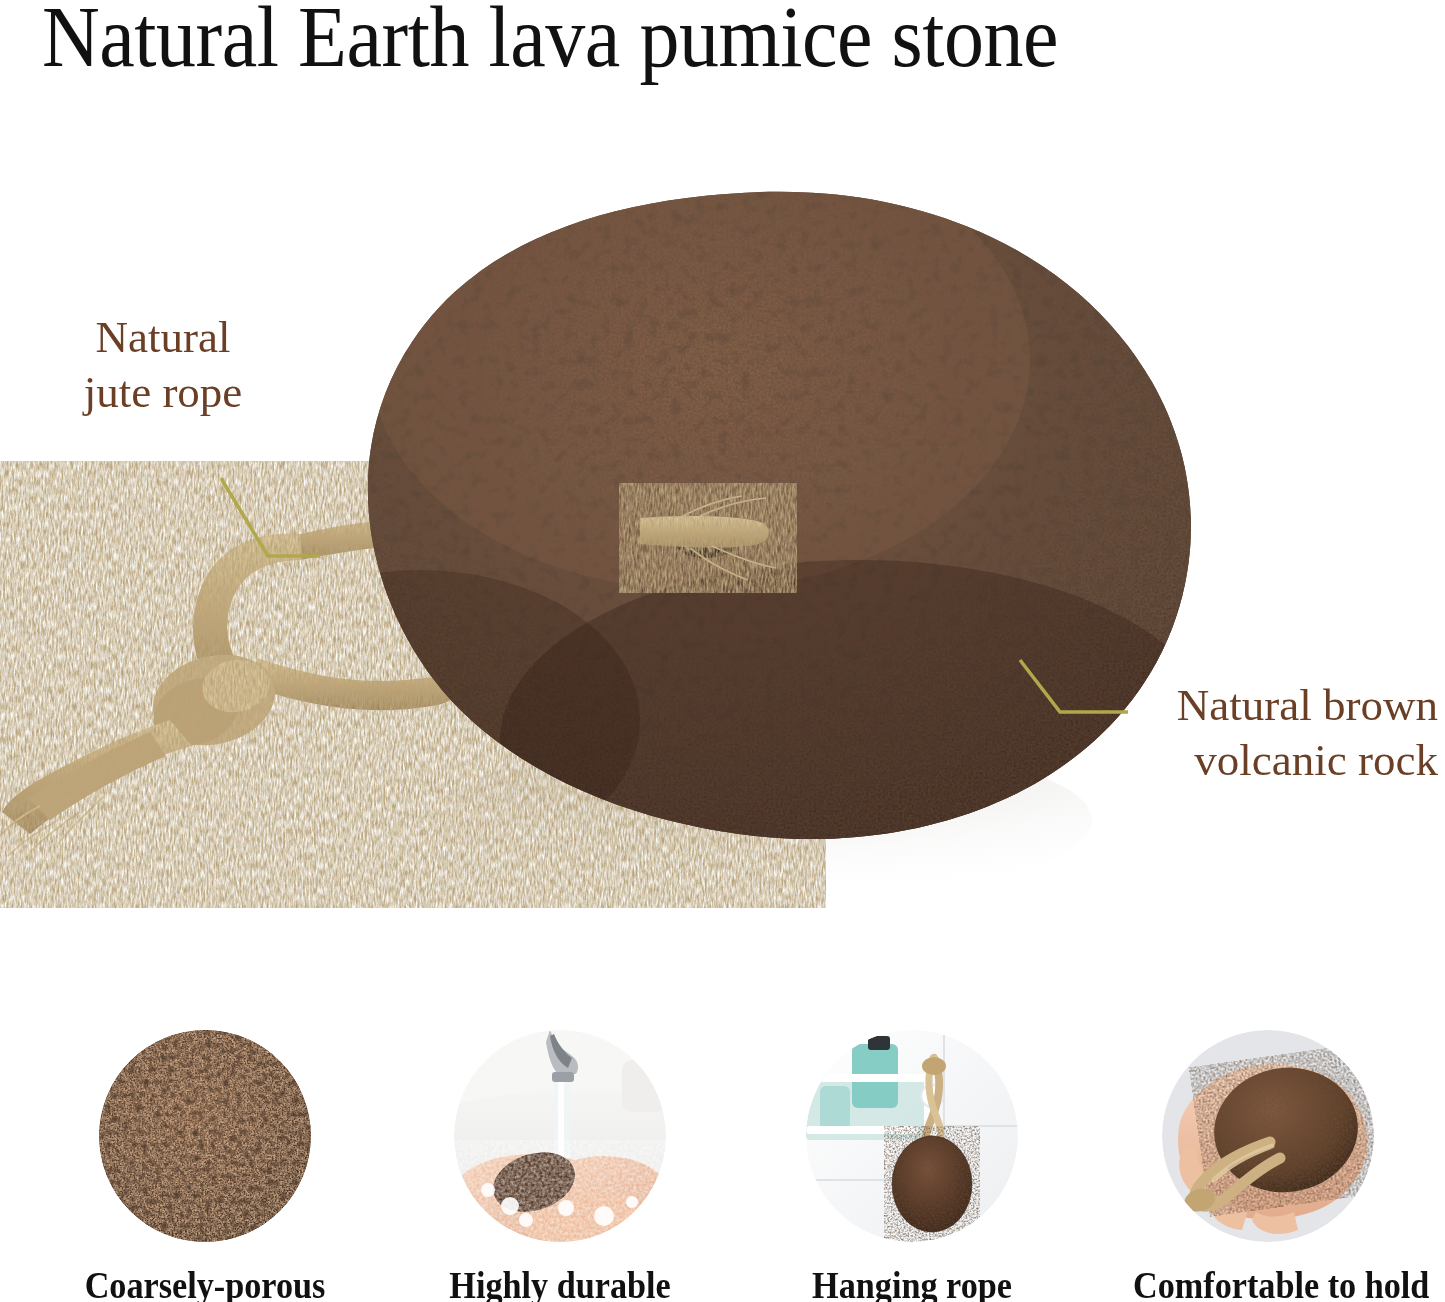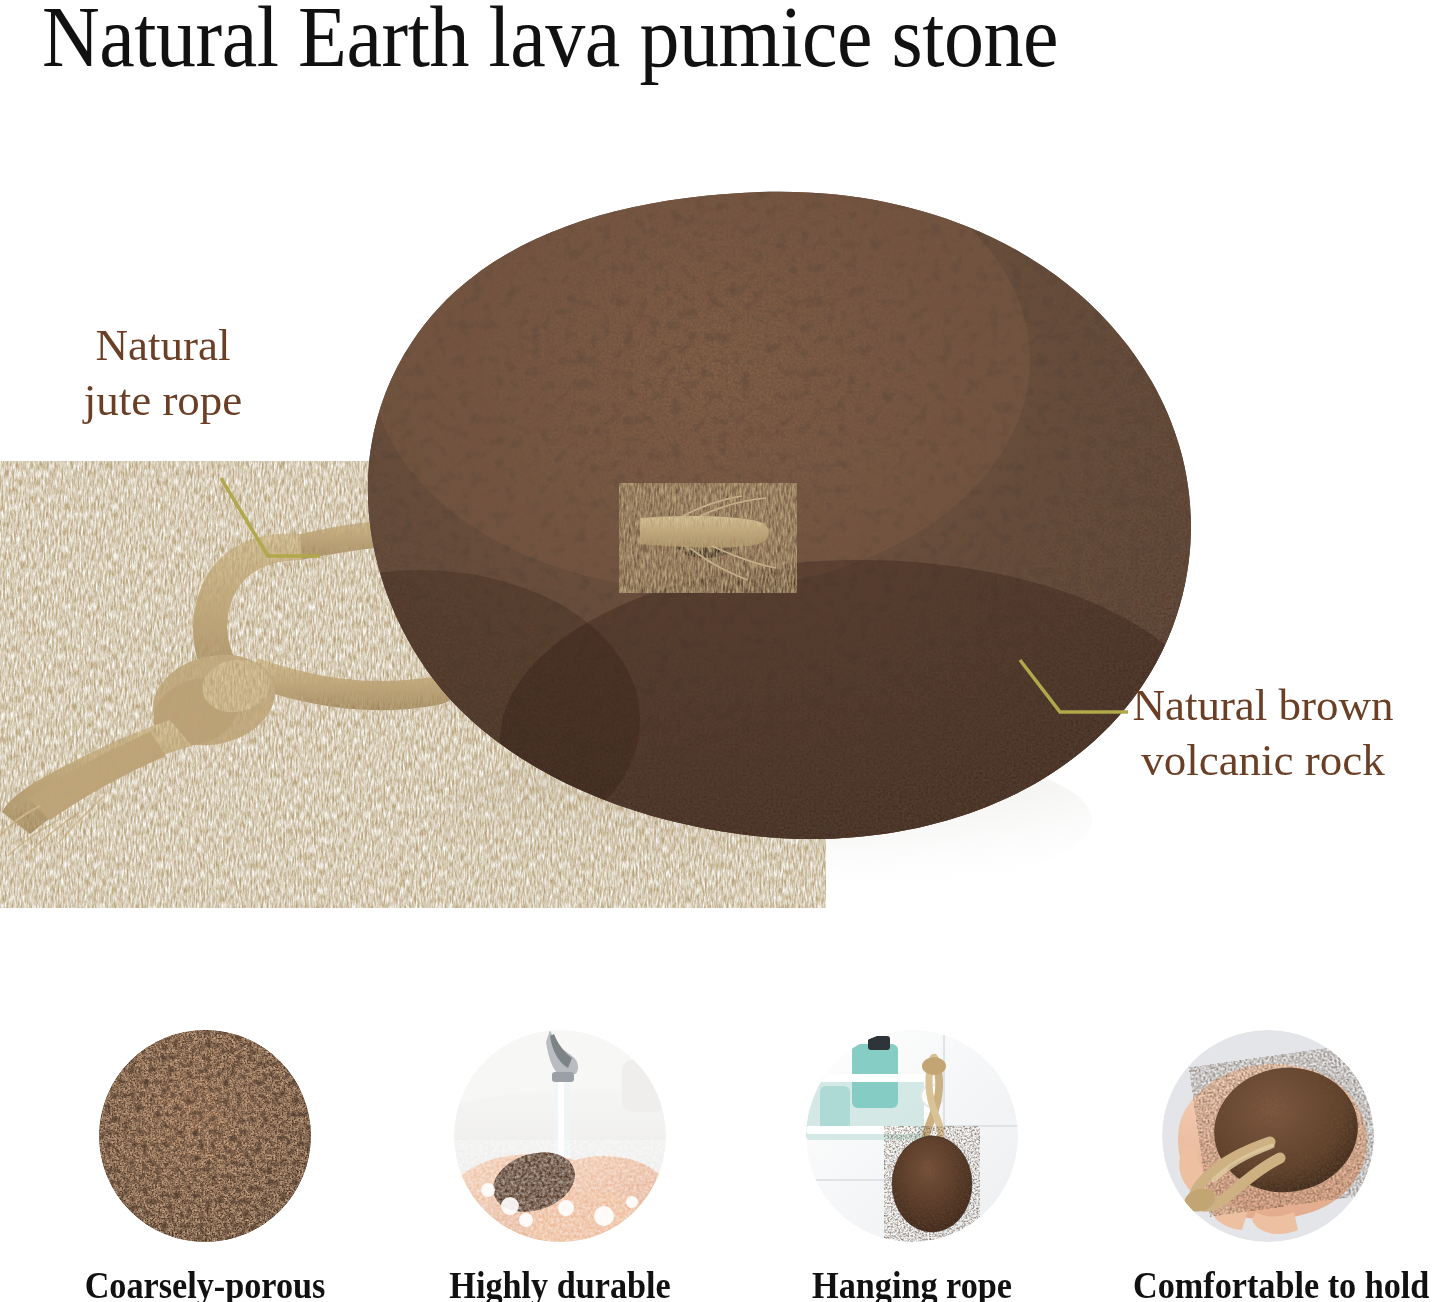--- a/index.html
+++ b/index.html
@@ -21,22 +21,22 @@
   .hero svg{display:block;}
 
   
   .callout{
     position:absolute;
     color:#6b3f26;
     font-family:"Liberation Serif","DejaVu Serif",serif;
     font-size:45px; line-height:1.22;
     white-space:pre-line;
   }
-  .callout-left{left:34px; top:318px; text-align:center; width:258px;}
-  .callout-right{left:1088px; top:678px; text-align:center; width:350px;}
+  .callout-left{left:34px; top:310px; text-align:center; width:258px;}
+  .callout-right{left:1088px; top:678px; text-align:right; width:350px;}
 
   
   .features{position:absolute; left:0; top:1012px; width:1445px; height:290px;font-weight:bold;}
   .feature{position:absolute; top:0; width:300px; text-align:center;}
   .thumb{
     width:212px;height:212px;border-radius:50%;
     margin:18px auto 0; overflow:hidden; position:relative;
     background:#ffffff;
   }
   .thumb svg{display:block;width:212px;height:212px;}

